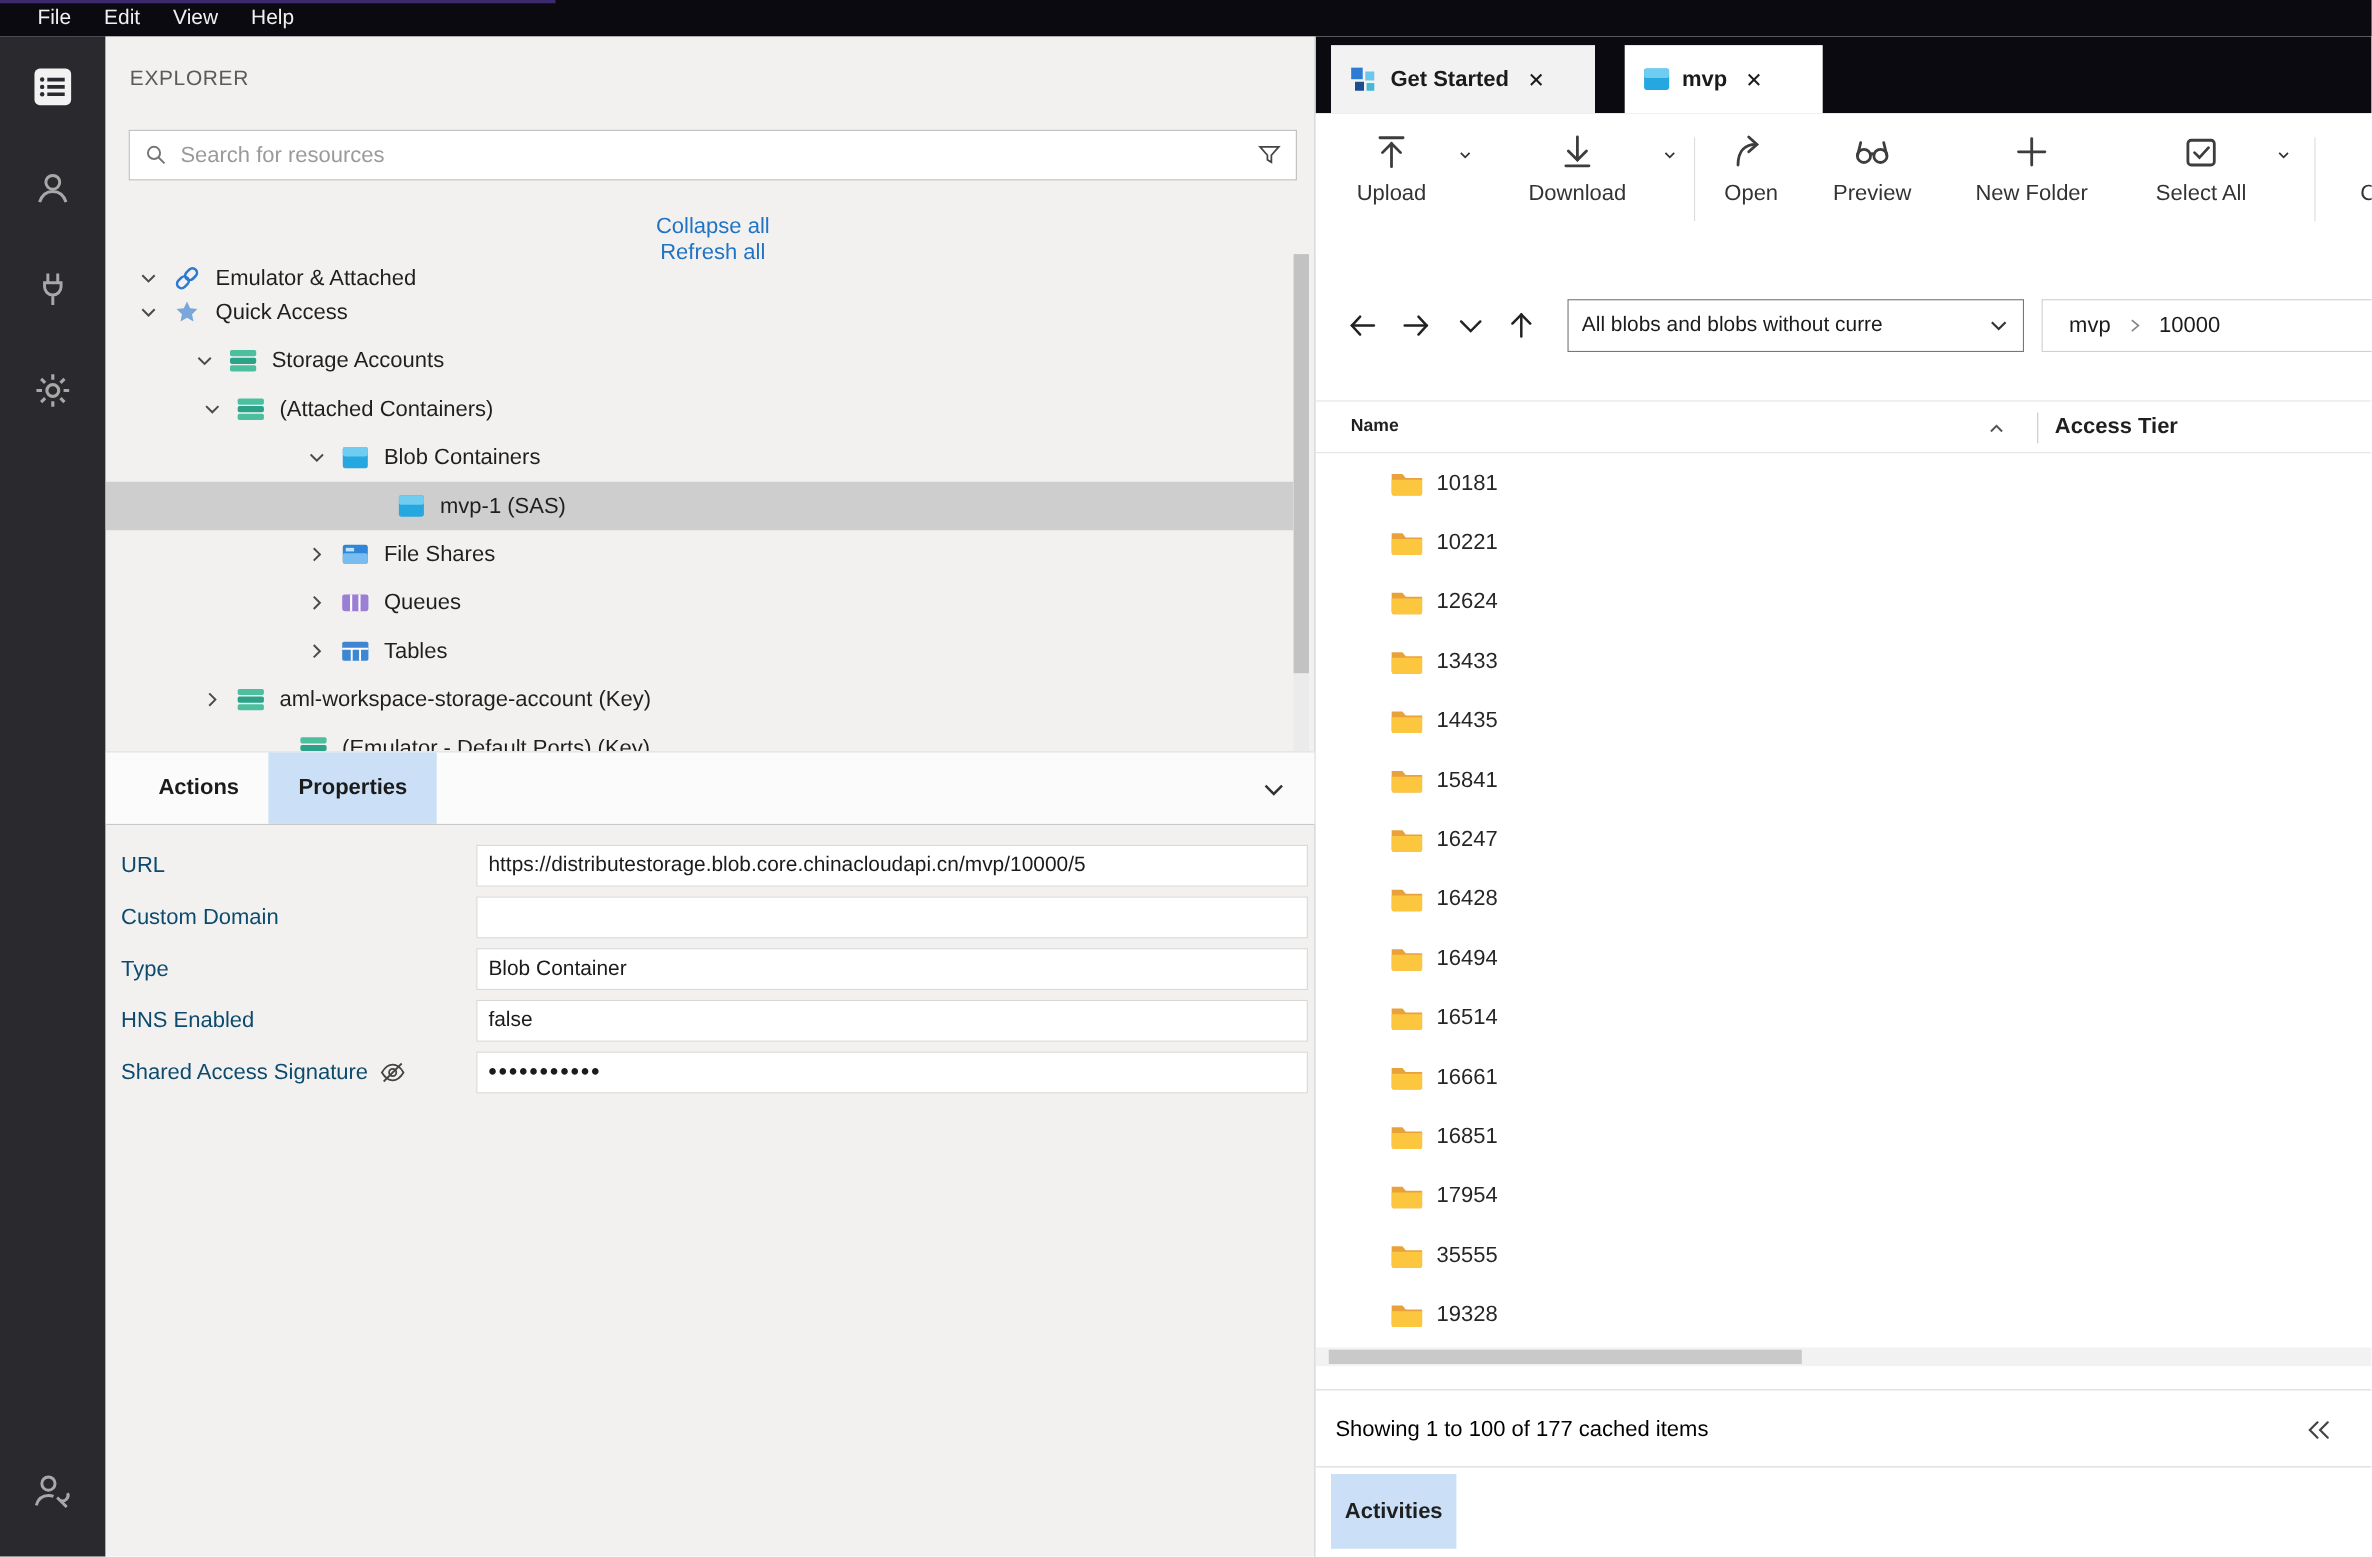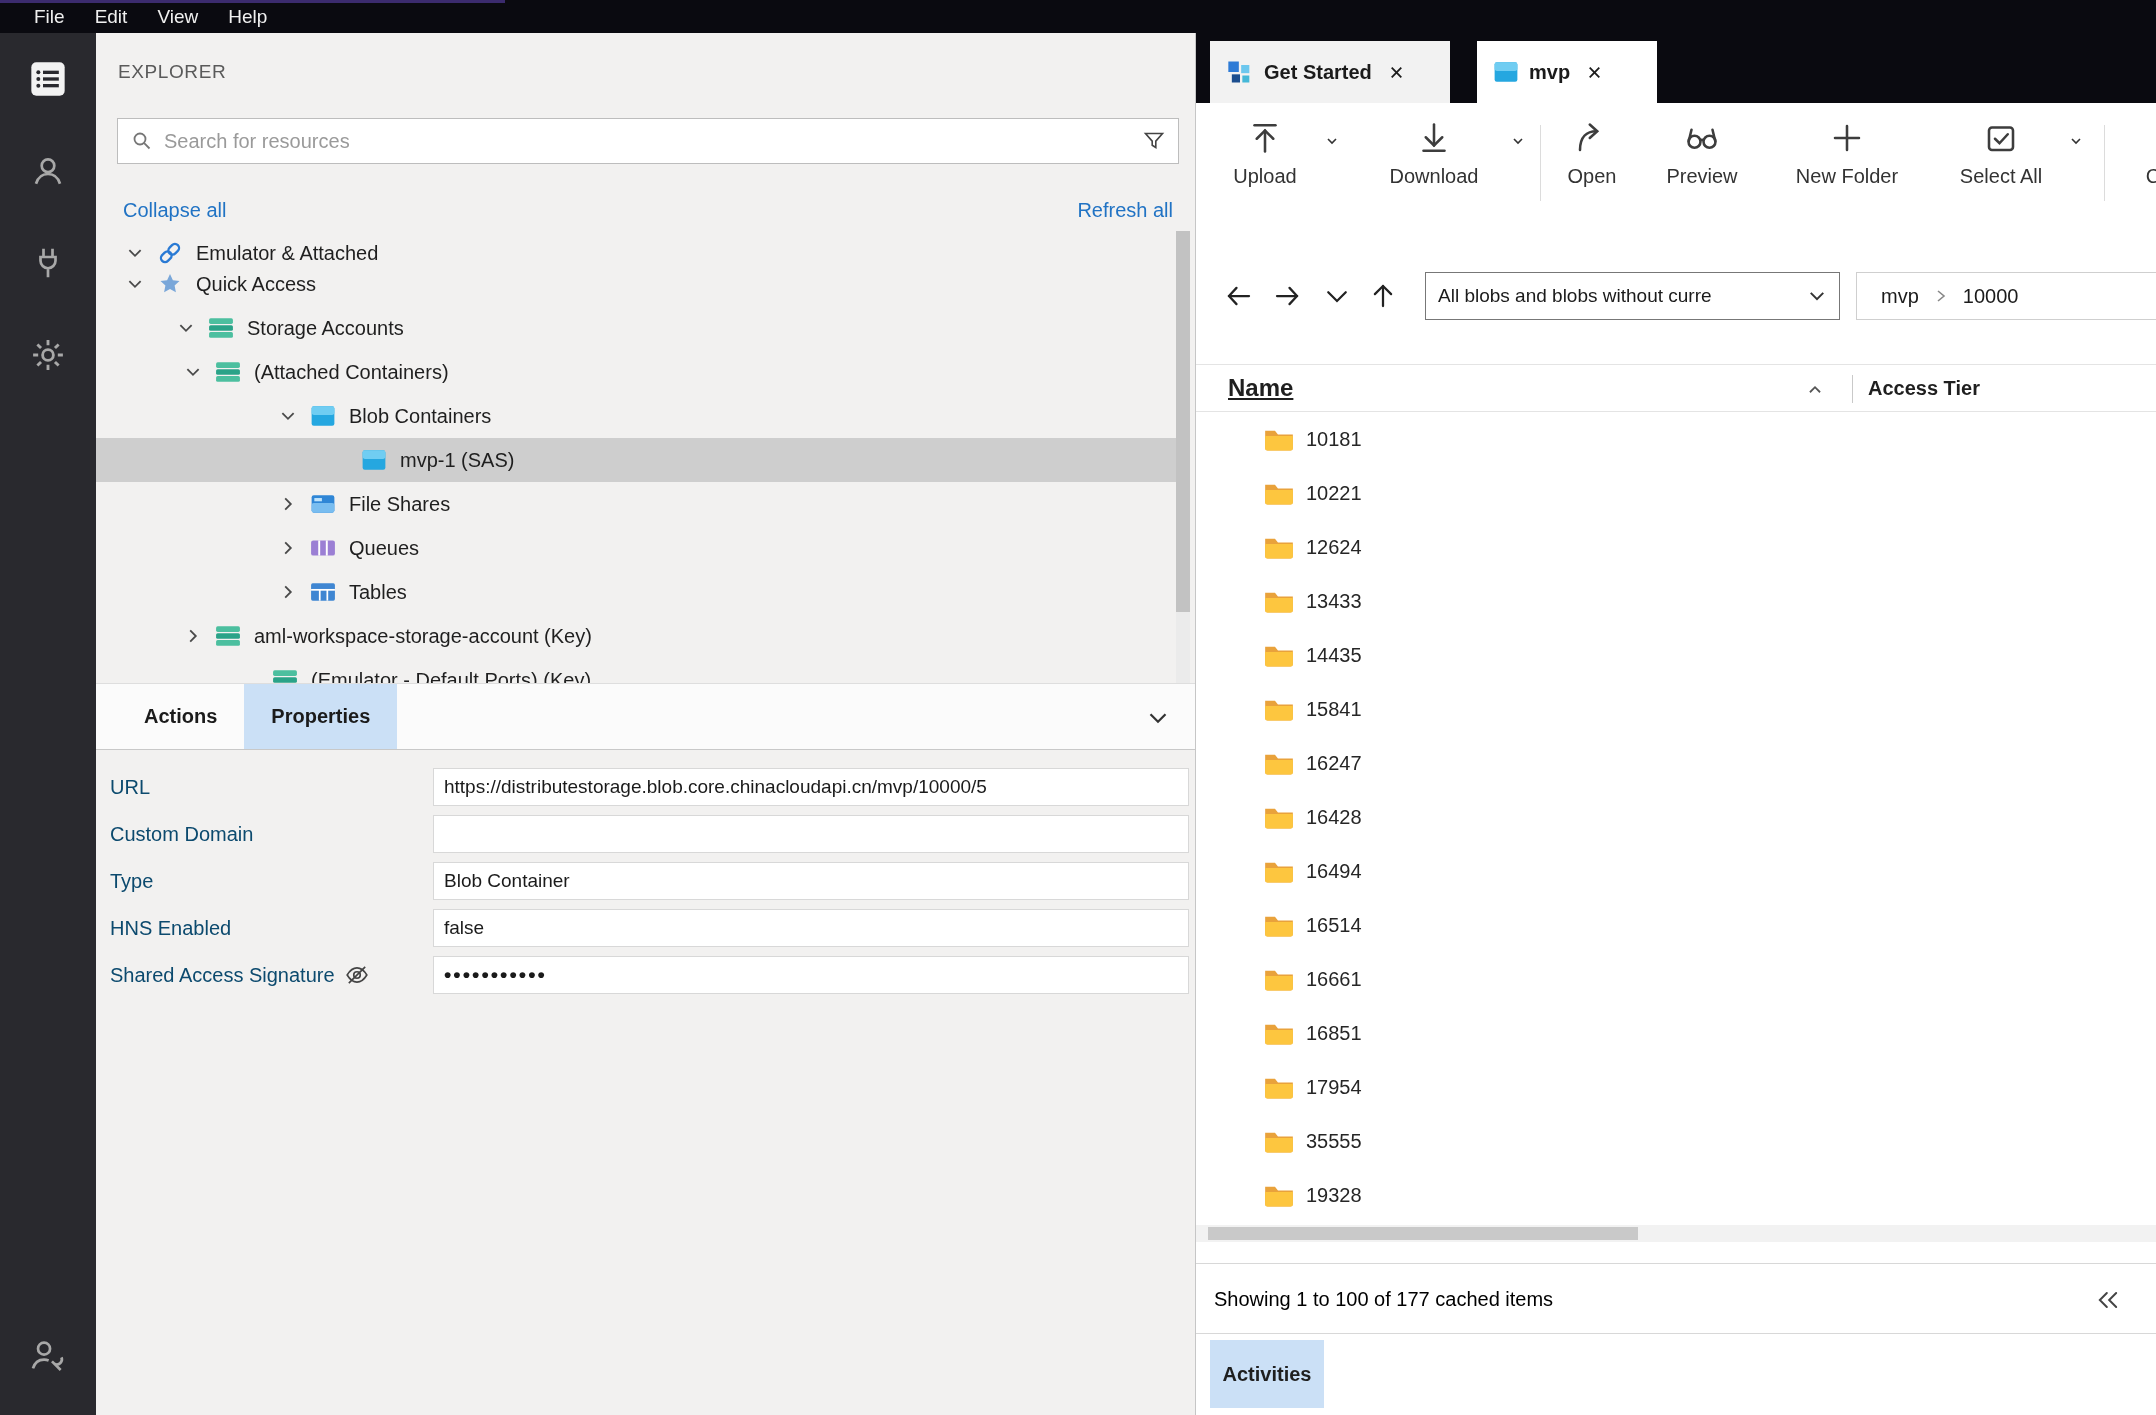--- a/index.html
+++ b/index.html
@@ -20,21 +20,21 @@
 
   
   #left { position:absolute; left:96px; top:33px; width:1100px; height:1382px; background:#f2f1f0;
           border-right:1px solid #c6c6c6; overflow:hidden; }
   .explorer-title { position:absolute; left:22px; top:28px; font-size:19px; color:#5a5a5a; letter-spacing:0.6px; }
   .search-box { position:absolute; left:21px; top:85px; width:1062px; height:46px; background:#fff;
                 border:1px solid #bdbdbd; display:flex; align-items:center; padding:0 12px; }
   .search-box input { flex:1; border:none; outline:none; background:transparent; font:inherit; font-size:20px; color:#333; margin-left:10px; }
   .search-box input::placeholder { color:#9a9a9a; }
   .links-row { position:absolute; left:21px; top:162px; width:1062px; height:30px;
-               display:flex; justify-content:space-between; align-items:center; padding:0 6px; }
+               display:flex; justify-content:space-between; align-items:center; padding:0 6px;flex-direction:column; }
   .blue-link { color:#2173c4; font-size:20px; cursor:pointer; }
 
   .tree { position:absolute; left:0; top:198px; width:1080px; height:452px; overflow:hidden; }
   .trow { height:44px; display:flex; align-items:center; font-size:20px; color:#1f1f1f; white-space:nowrap; }
   .trow.clip-top { margin-top:-13px; }
   .trow.selected { background:#cecece; }
   .lvl0{padding-left:20px}.lvl1{padding-left:71px}.lvl2{padding-left:78px}.lvl3{padding-left:173px}.lvl4{padding-left:224px}
   .chev { width:38px; min-width:38px; display:flex; justify-content:center; align-items:center; }
   .ticon { width:32px; min-width:32px; display:flex; justify-content:center; align-items:center; margin-right:10px; }
   .tree-scrollbar { position:absolute; right:5px; top:198px; width:14px; height:452px; background:#ebebeb; }
@@ -73,21 +73,21 @@
   .nav-ic { position:absolute; top:48px; cursor:pointer; }
   .filter-box { position:absolute; left:229px; top:39px; width:415px; height:48px; border:1px solid #777;
                 display:flex; align-items:center; padding:0 12px; cursor:pointer; background:#fff; }
   .filter-box .ftext { flex:1; font-size:19px; color:#1b1b1b; white-space:nowrap; overflow:hidden; }
   .crumb-box { position:absolute; left:660px; top:39px; width:330px; height:48px; border:1px solid #cfcfcf;
                display:flex; align-items:center; padding:0 24px; gap:14px; background:#fff; }
   .crumb { font-size:20px; color:#1b1b1b; cursor:pointer; }
 
   .grid-header { position:absolute; left:0; top:331px; width:960px; height:48px;
                  border-top:1px solid #e4e4e4; border-bottom:1px solid #e4e4e4; }
-  .gh-name { position:absolute; left:32px; top:0; line-height:46px; font-weight:bold; font-size:24px; cursor:pointer;text-decoration:underline; }
+  .gh-name { position:absolute; left:32px; top:0; line-height:46px; font-weight:bold; font-size:16px; cursor:pointer; }
   .gh-sort { position:absolute; left:610px; top:16px; }
   .gh-vline { position:absolute; left:656px; top:10px; width:1px; height:28px; background:#c9c9c9; }
   .gh-tier { position:absolute; left:672px; top:0; line-height:46px; font-weight:bold; font-size:20px; cursor:pointer; }
 
   .grid-rows { position:absolute; left:0; top:379px; width:960px; }
   .grow { height:54px; display:flex; align-items:center; padding-left:68px; cursor:pointer; }
   .grow .fname { margin-left:12px; font-size:20px; color:#262626; }
 
   .hscroll { position:absolute; left:0; top:1192px; width:960px; height:17px; background:#f2f2f2; }
   .hscroll .thumb { position:absolute; left:12px; top:2px; width:430px; height:13px; background:#c9c9c9; }

